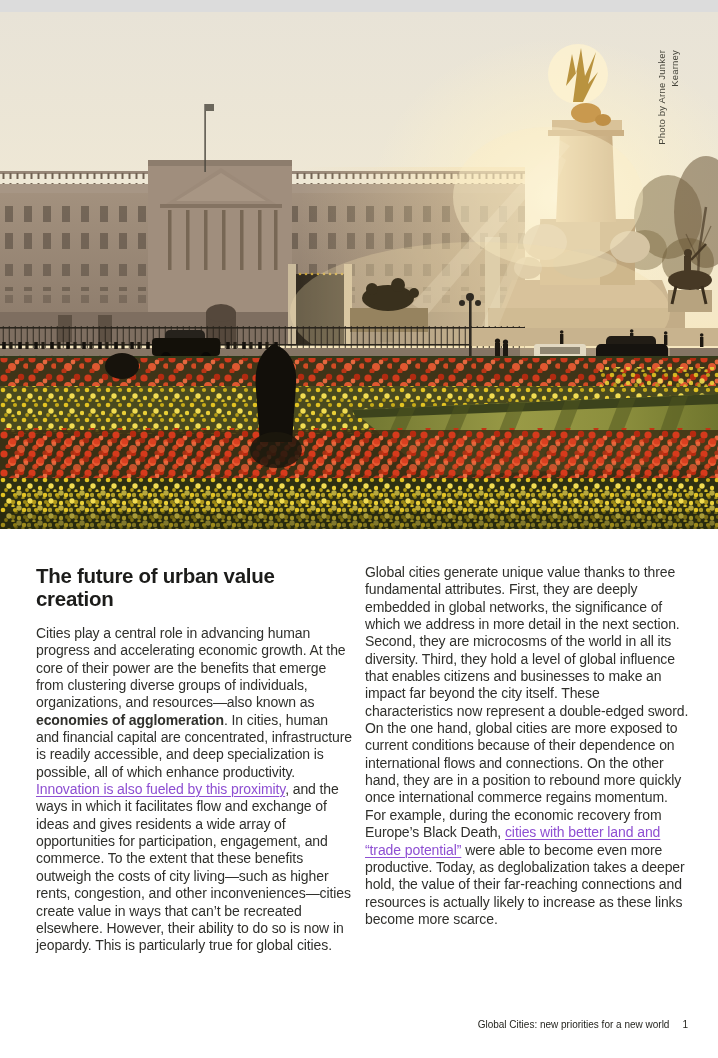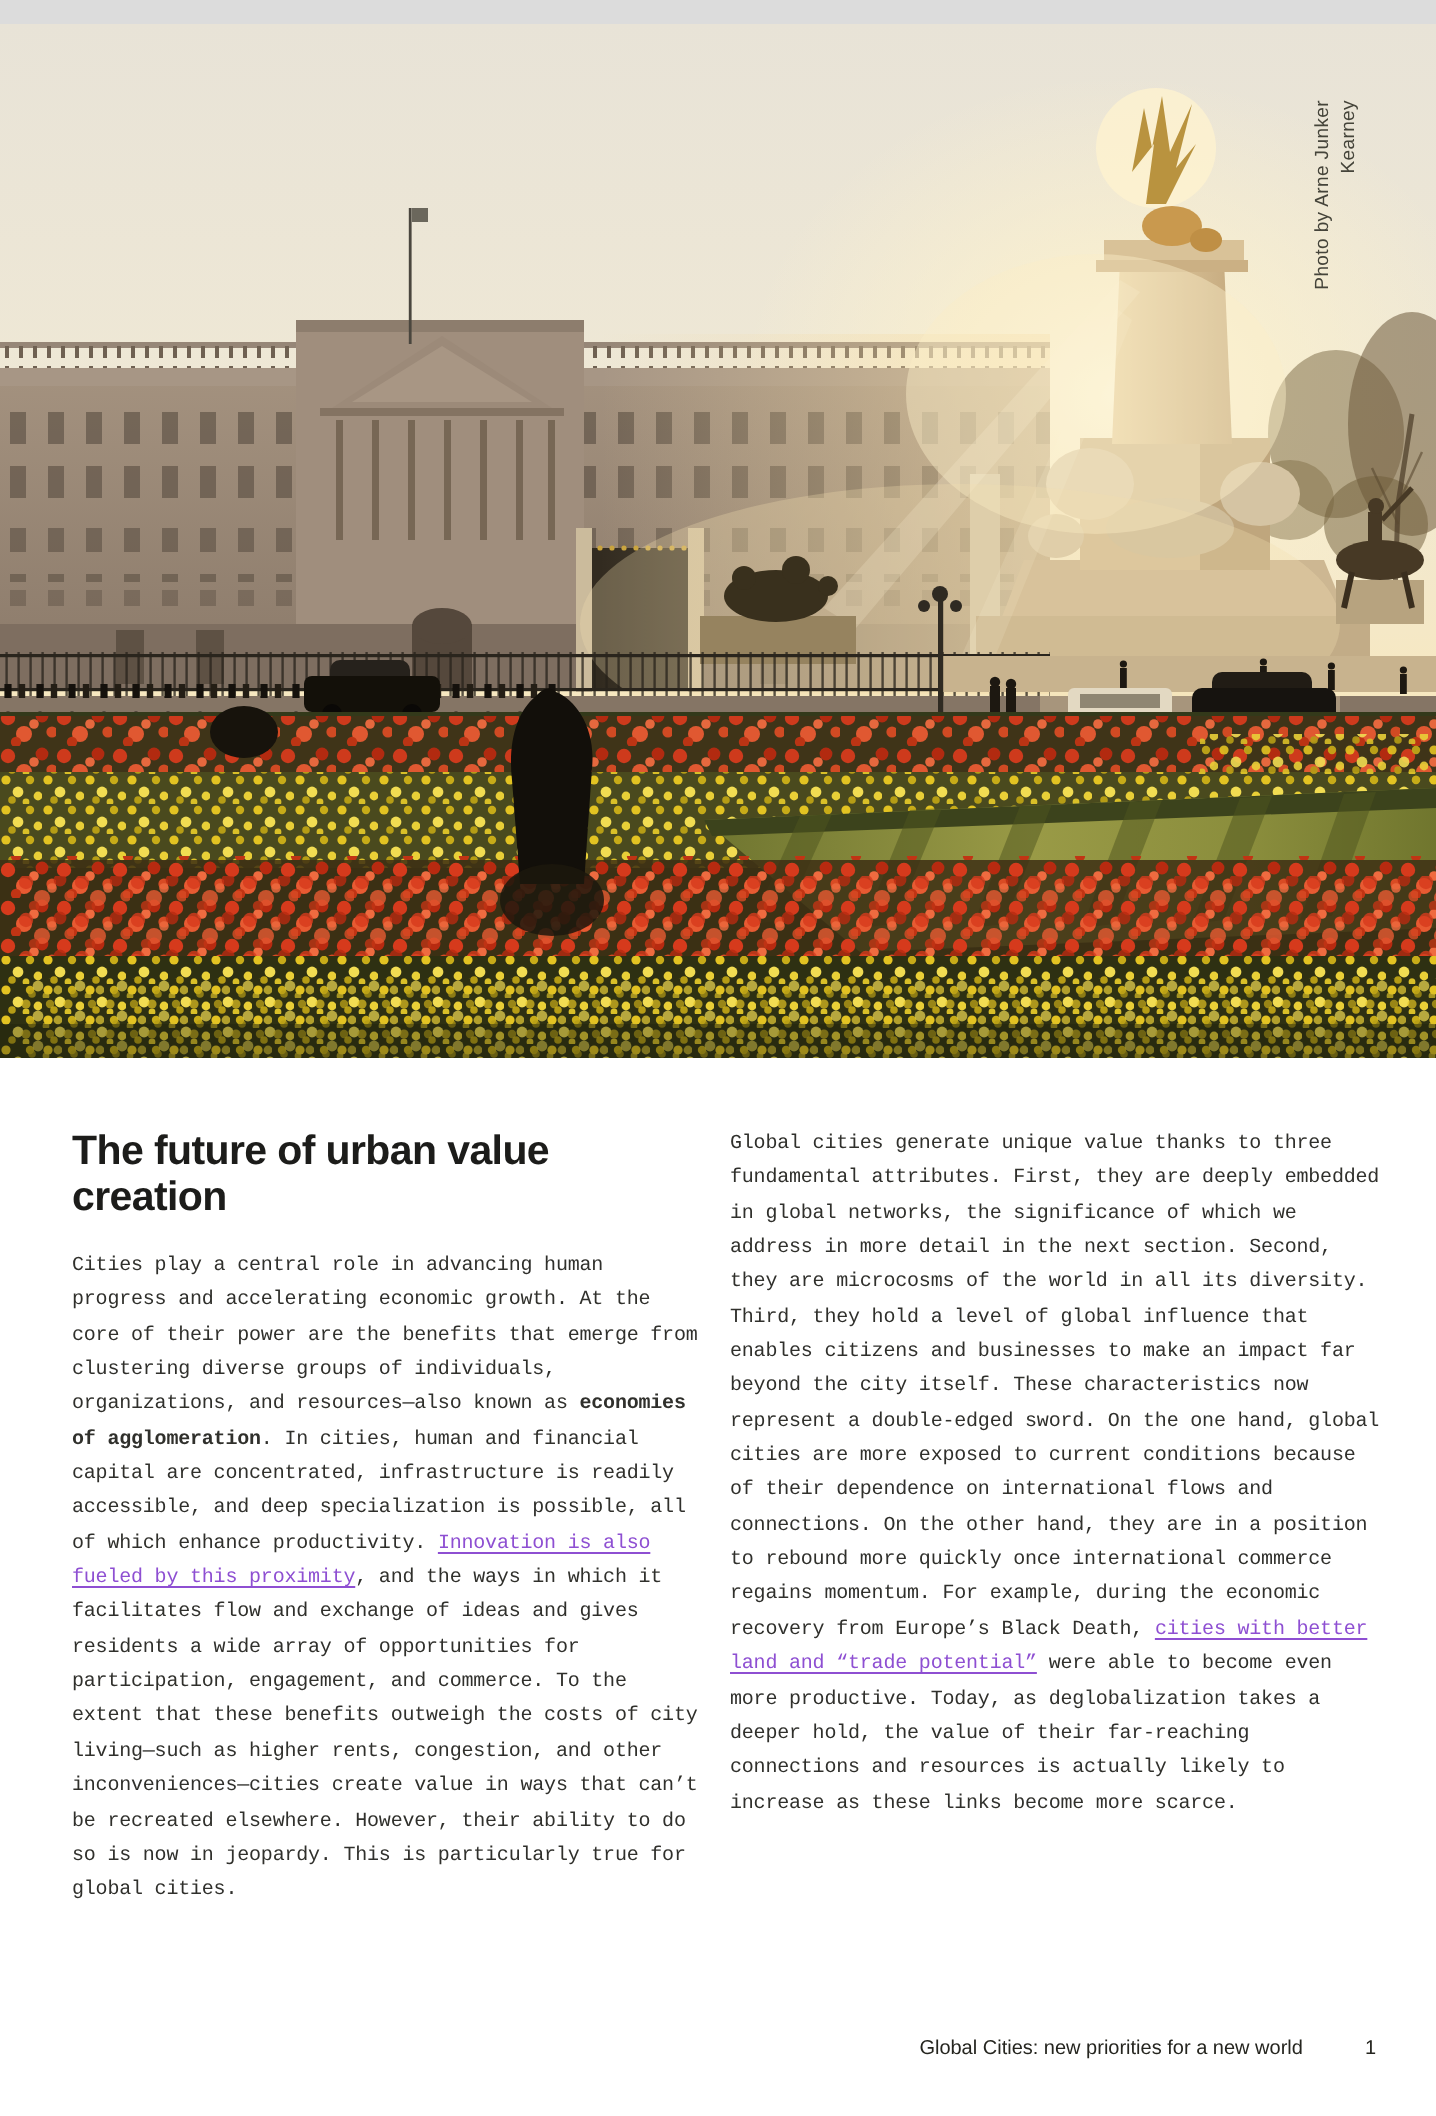--- a/index.html
+++ b/index.html
@@ -19,29 +19,29 @@
   }
   .col{position:absolute;top:552px;}
   .col-left{left:36px;width:316px;}
   .col-right{left:365px;width:326px;}
   h1{
     margin:0 0 15px 0;width:280px;
     font-size:20.5px;line-height:23px;font-weight:700;
     color:#1c1c1a;letter-spacing:-0.3px;
   }
   .body-par{
-    margin:0;font-size:10px;line-height:17.35px;color:#30302c;letter-spacing:-0.1px;font-family:Liberation Mono, monospace;
+    margin:0;font-size:14px;line-height:17.35px;color:#30302c;letter-spacing:-0.1px;
   }
   .seg-bold{font-weight:700;}
   .seg-link{
     color:#8e4fd2;text-decoration:underline;
     text-decoration-thickness:1px;text-underline-offset:1.5px;cursor:pointer;
   }
   .footer{
-    position:absolute;top:1007px;right:30px;display:flex;gap:31px;align-items:baseline;
+    position:absolute;top:1007px;right:30px;display:flex;gap:13px;align-items:baseline;
     font-size:10px;color:#25251f;
   }
 </style>
 </head>
 <body>
 
 <div class="page">
 
   <div class="photo-wrap">
     <svg width="718" height="517" viewBox="0 0 718 517" xmlns="http://www.w3.org/2000/svg">

